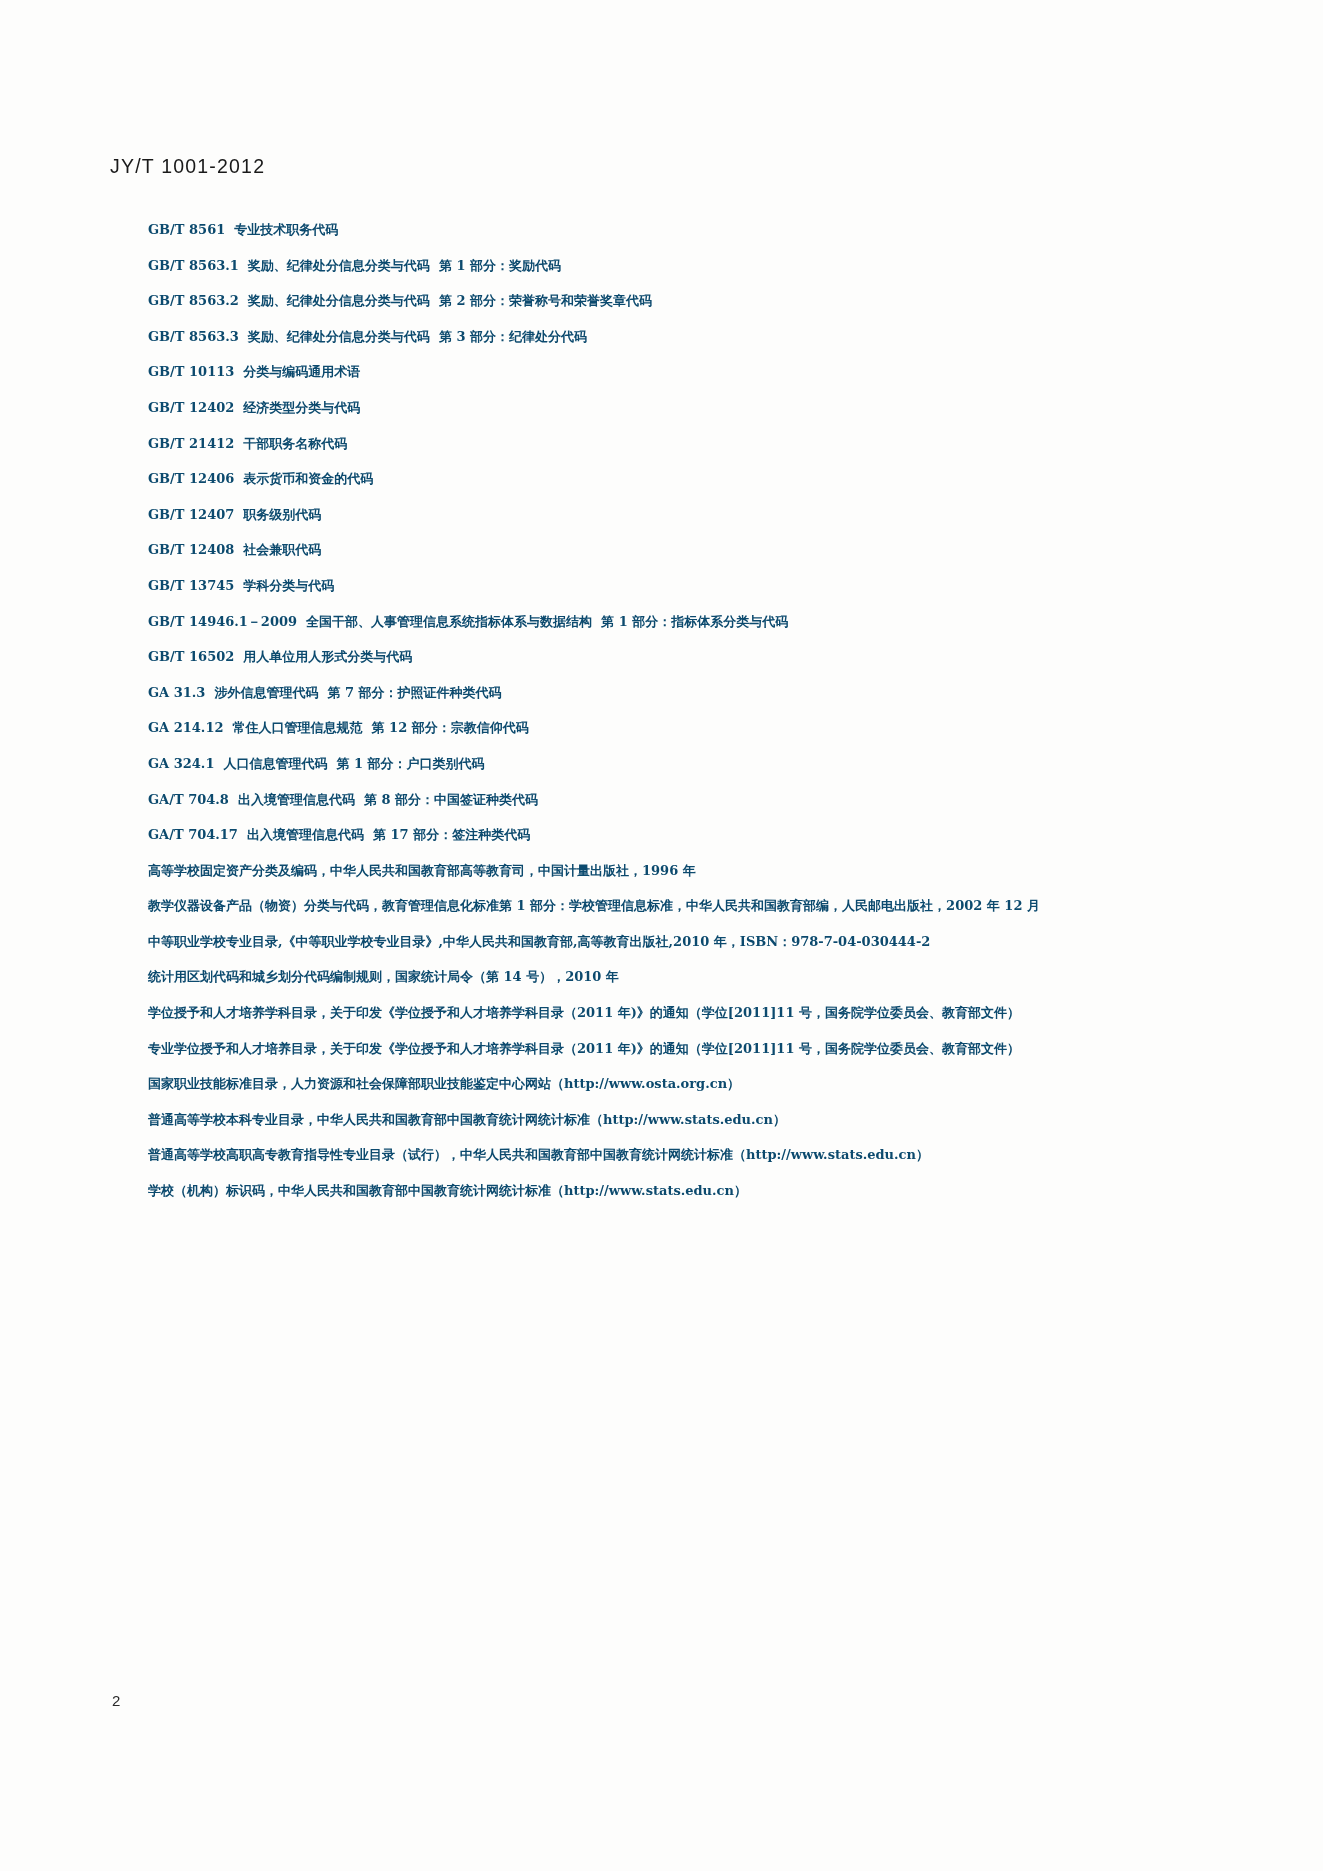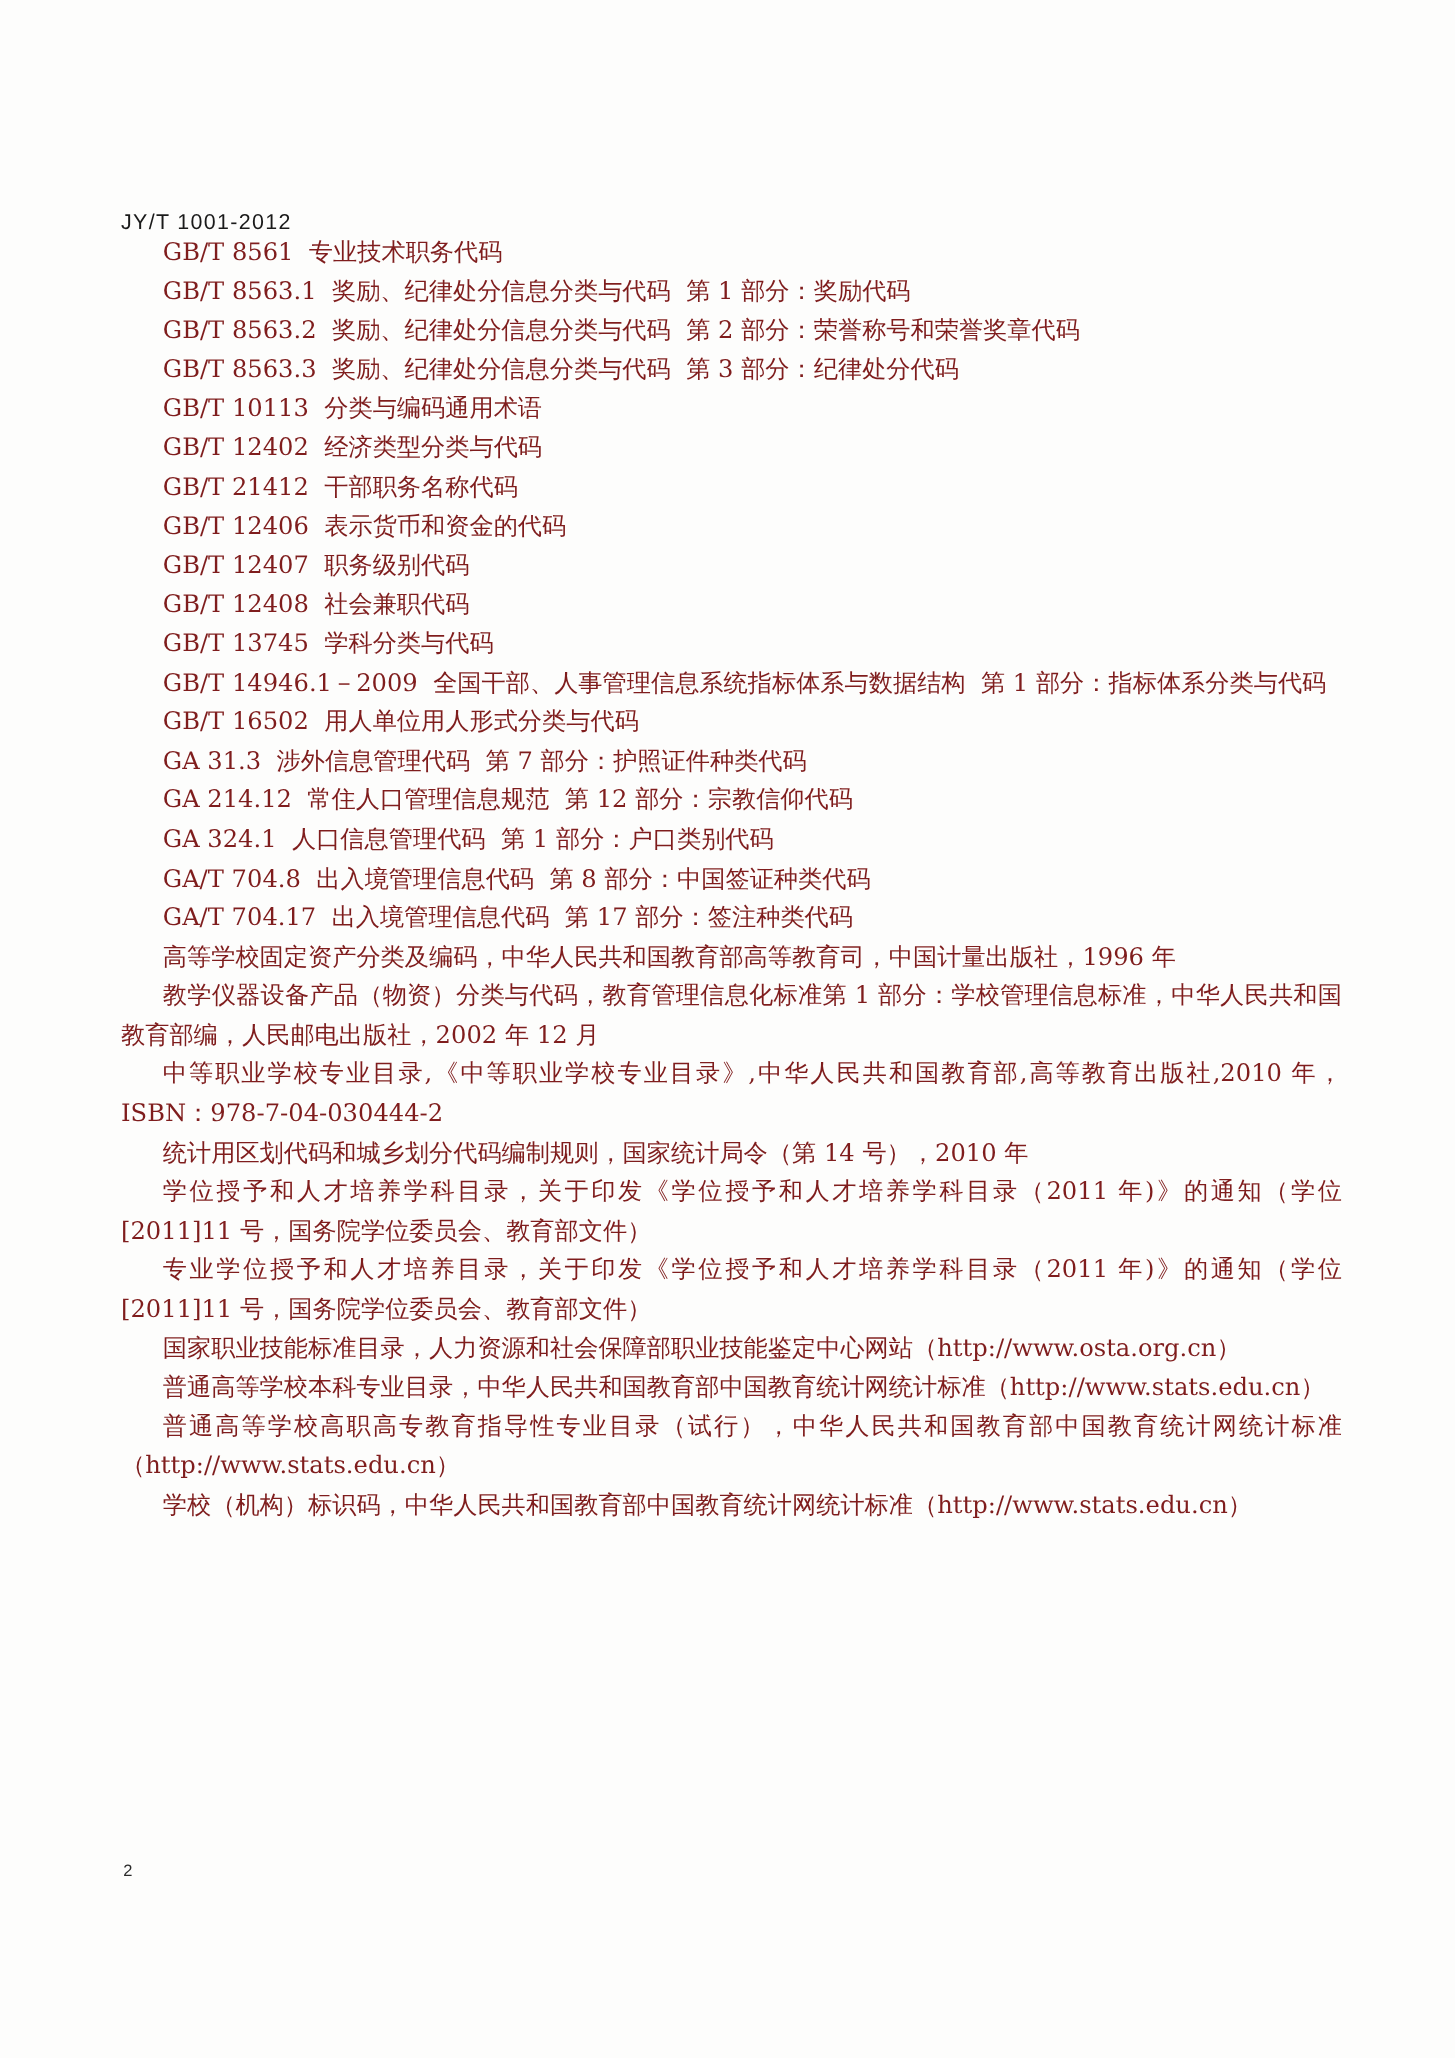--- a/index.html
+++ b/index.html
@@ -23,36 +23,36 @@
     overflow: hidden;
   }
   .header {
     position: absolute;
     top: 155px;
     left: 110px;
     font-family: "Liberation Sans", sans-serif;
     font-size: 19.5px;
     letter-spacing: 1.2px;
     color: #1a1a1a;
-    margin-top: 36px;
   }
   .content {
     position: absolute;
     top: 212px;
     left: 110px;
     width: 1110px;
   }
   .line {
-    font-size: 22px;
+    font-size: 13px;
     line-height: 35.6px;
     text-indent: 38px;
-    color: #7f1d1d;
+    color: #0c4a6e;
     white-space: pre-wrap;
     word-break: break-word;
     text-align: justify;
+    font-weight: bold;
   }
   .pagenum {
     position: absolute;
     left: 112px;
     top: 1692px;
     font-family: "Liberation Sans", sans-serif;
     font-size: 15px;
     color: #2a2a2a;
   }
 </style>

